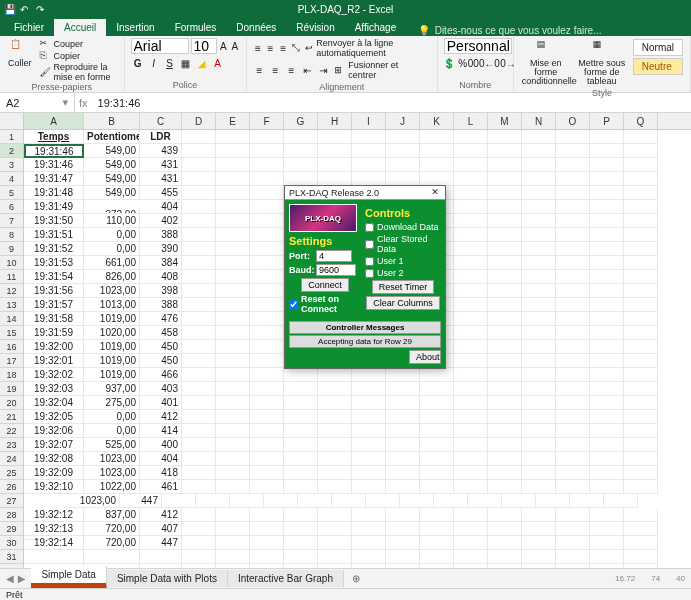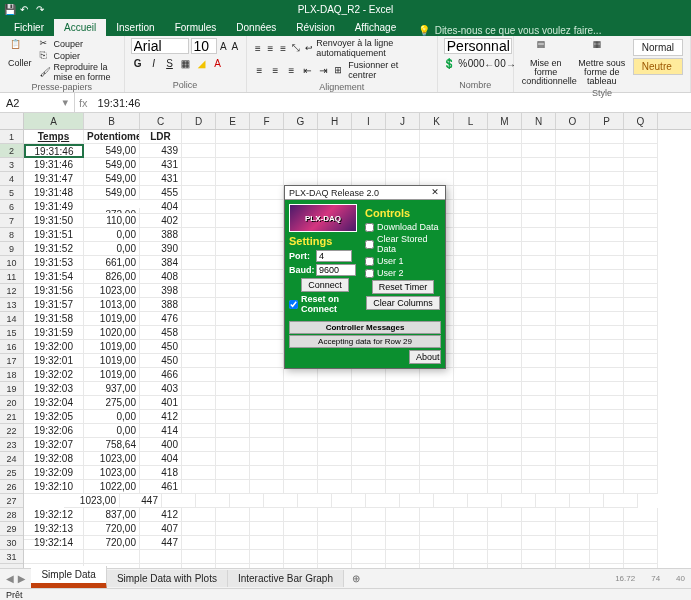--- a/index.html
+++ b/index.html
@@ -686,21 +686,21 @@
         <div class="cell" style="width: 34px;"></div>
         <div class="cell" style="width: 34px;"></div>
         <div class="cell" style="width: 34px;"></div>
         <div class="cell" style="width: 34px;"></div>
         <div class="cell" style="width: 34px;"></div>
         <div class="cell" style="width: 34px;"></div>
         <div class="cell" style="width: 34px;"></div>
       </div>
       <div class="row">
         <div class="cell txt" style="width: 60px;">19:32:07</div>
-        <div class="cell num" style="width: 56px;">758,64</div>
+        <div class="cell num" style="width: 56px;">525,00</div>
         <div class="cell num" style="width: 42px;">400</div>
         <div class="cell" style="width: 34px;"></div>
         <div class="cell" style="width: 34px;"></div>
         <div class="cell" style="width: 34px;"></div>
         <div class="cell" style="width: 34px;"></div>
         <div class="cell" style="width: 34px;"></div>
         <div class="cell" style="width: 34px;"></div>
         <div class="cell" style="width: 34px;"></div>
         <div class="cell" style="width: 34px;"></div>
         <div class="cell" style="width: 34px;"></div>

